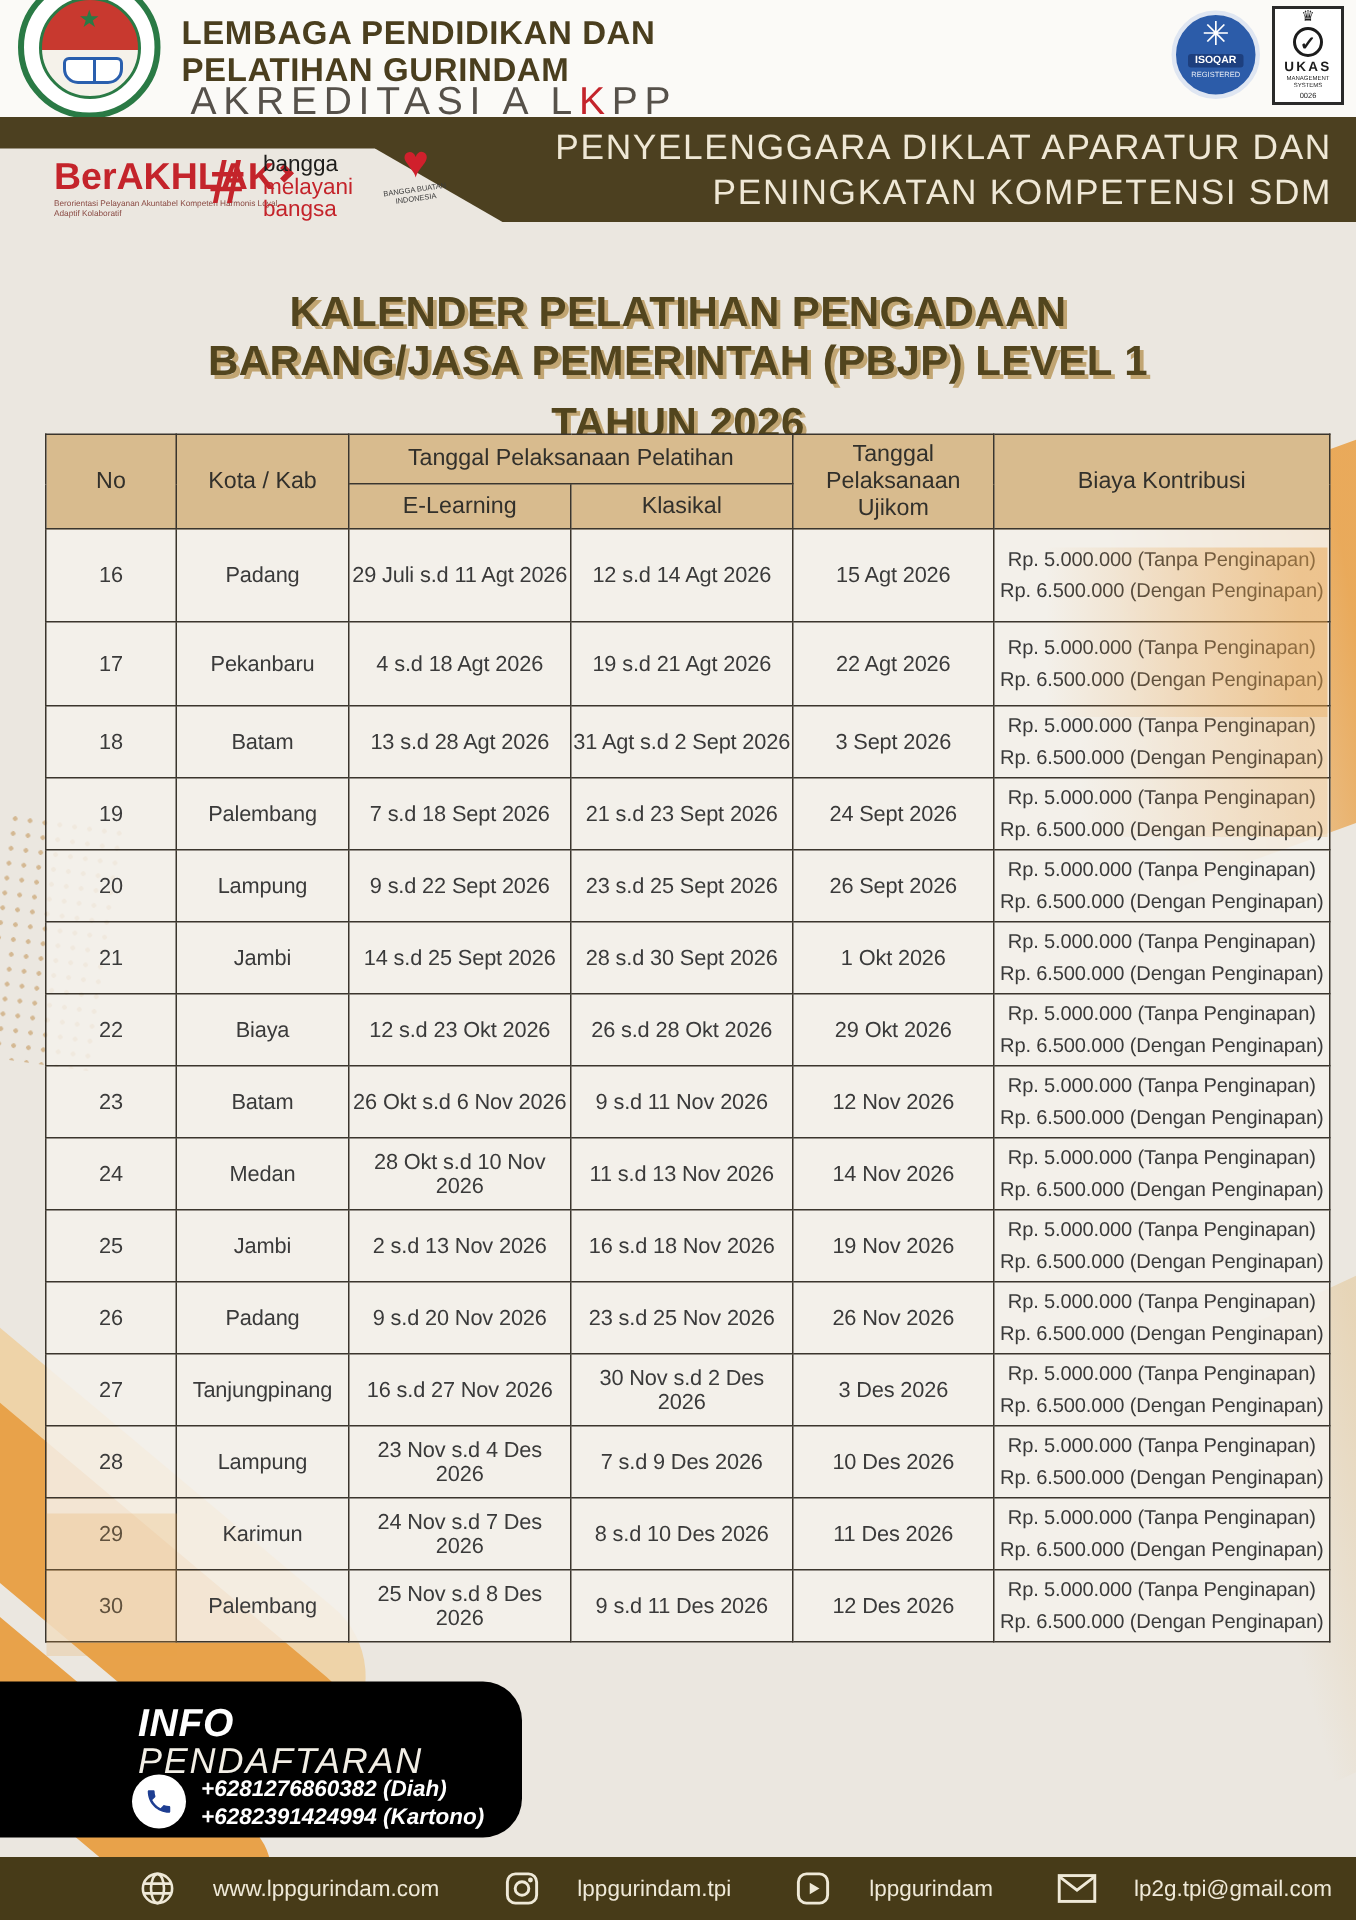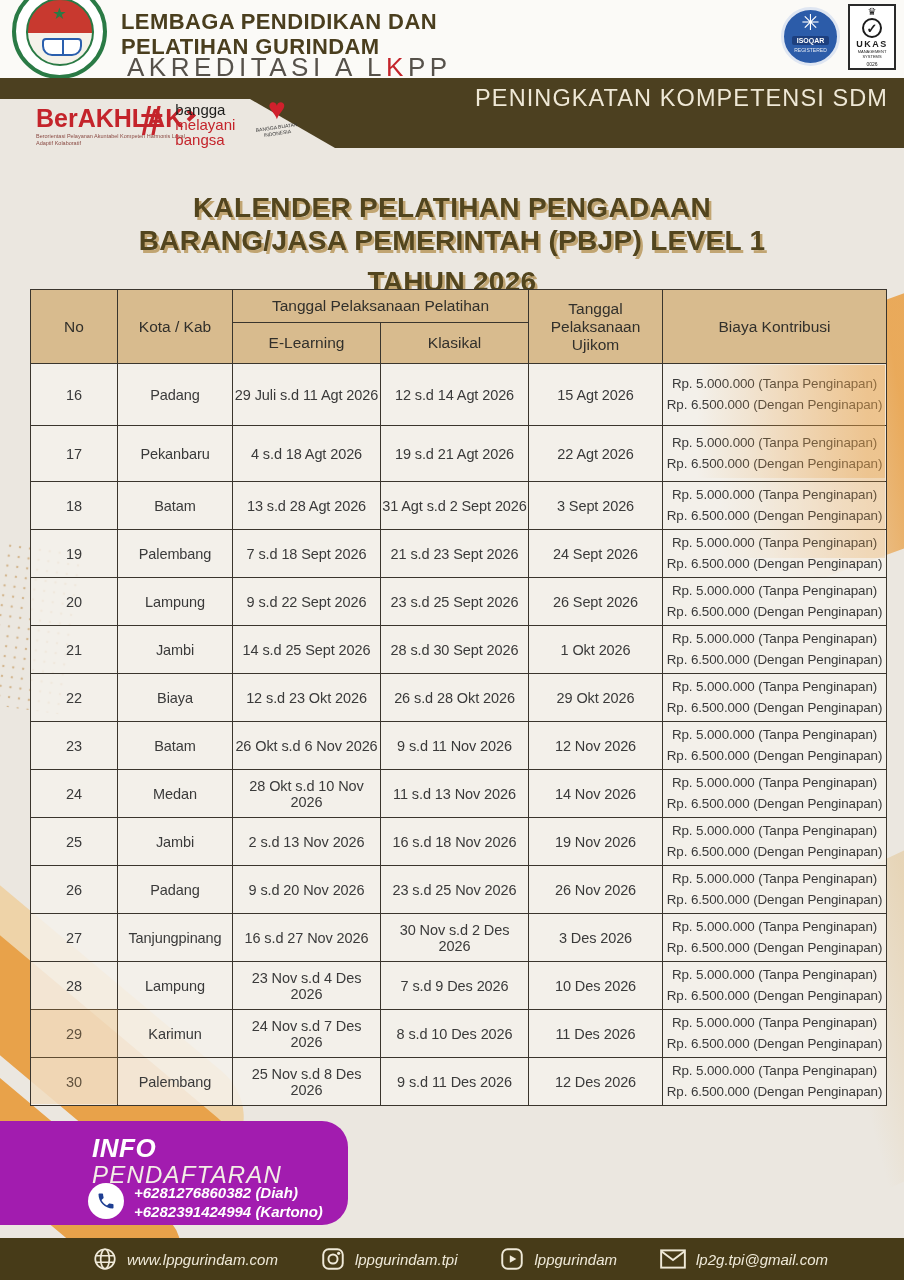--- a/index.html
+++ b/index.html
@@ -87,41 +87,41 @@
     background:linear-gradient(to right, rgba(231,160,70,0) 25%, rgba(231,160,70,.25) 92%); }
   .overlay-no-bottom { left:31px; top:1009px; width:87px; height:95px; background:rgba(232,162,74,.22); }
 
   
   .table-wrap { position:absolute; left:30px; top:289px; z-index:2; }
   table { border-collapse:collapse; table-layout:fixed; width:856px; }
   col.c-no{width:87px;} col.c-kota{width:115px;} col.c-el{width:148px;} col.c-kl{width:148px;} col.c-uj{width:134px;} col.c-bi{width:224px;}
   th, td { border:1px solid #3a352d; }
   thead th { background:#d8bb8e; font-weight:400; color:#32302b; font-size:15.5px; padding:1px 2px; }
   thead tr.h1 th { height:33px; }
-  thead tr.h2 th { height:41px; }
+  thead tr.h2 th { height:30px; }
   tbody td { background:rgba(244,241,235,.85); font-size:14.5px; color:#3a3a3a; text-align:center;
     padding:2px 1px; letter-spacing:-0.1px; }
   tbody tr { height:48px;padding-left:12px; }
   tbody tr:first-child { height:62px; }
   tbody tr:nth-child(2) { height:56px;margin-left:39px; }
   td.biaya { font-size:13.4px; line-height:1.55; letter-spacing:-0.1px; }
 
   
-  .info-box { position:absolute; left:0; top:1121px; width:348px; height:104px; background:#a21caf;
+  .info-box { position:absolute; left:0; top:1121px; width:348px; height:104px; background:#000000;
     border-radius:0 26px 26px 0; z-index:4; color:#fff; }
   .info-title { position:absolute; left:92px; top:12px; font-size:26px; font-weight:800; font-style:italic; letter-spacing:.5px; }
   .info-subtitle { position:absolute; left:92px; top:40px; font-size:24px; font-style:italic; color:#f3efe6; letter-spacing:1.2px; }
   .phone-circle { position:absolute; left:88px; top:62px; width:36px; height:36px; border-radius:50%;
     background:#fff; display:flex; align-items:center; justify-content:center; }
   .contact-phones { position:absolute; left:134px; top:62px; font-size:15px; font-weight:bold; font-style:italic; line-height:19px; }
 
   
   .bottom-bar { position:absolute; left:0; top:1238px; width:904px; height:42px; background:#473b18; z-index:4;
     display:flex; align-items:center; padding-left:92px; gap:42px; }
-  .bar-item { display:flex; align-items:center; gap:9px; color:#efe9d8; font-size:15px; font-style:italic; }
+  .bar-item { display:flex; align-items:center; gap:24px; color:#efe9d8; font-size:15px; }
   .bar-item svg { display:block; }
 </style>
 </head>
 <body>
 
 <div class="page">
 
   <div class="deco deco-tr"></div>
   <div class="deco deco-dots"></div>
   <div class="deco deco-br"></div>
@@ -152,20 +152,21 @@
       <div class="ukas-check-circle">✓</div>
       <div class="ukas-label">UKAS</div>
       <div class="ukas-sub">MANAGEMENT SYSTEMS</div>
       <div class="ukas-number">0026</div>
     </div>
   </div>
 
   <div class="banner-strip"></div>
   <div class="banner-main">
     <div class="banner-text">
+      <div>PENYELENGGARA DIKLAT APARATUR DAN</div>
       <div>PENINGKATAN KOMPETENSI SDM</div>
     </div>
   </div>
 
   <div class="berakhlak">
     <div class="berakhlak-title">
         <span>BerAKHLAK</span>
         <span class="berakhlak-chevron"></span>
       </div>
     <div class="berakhlak-tagline">Berorientasi Pelayanan Akuntabel Kompeten Harmonis Loyal Adaptif Kolaboratif</div>

